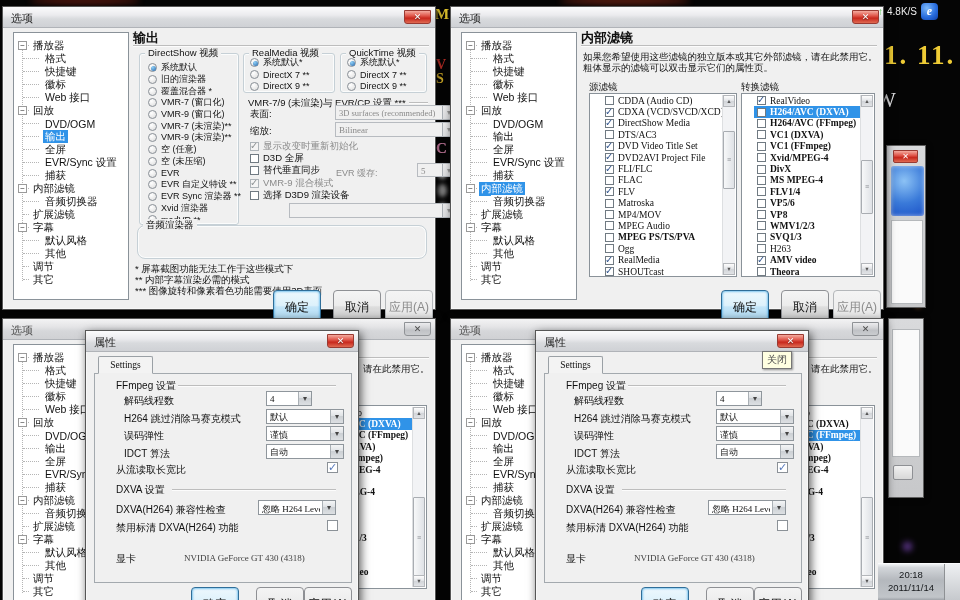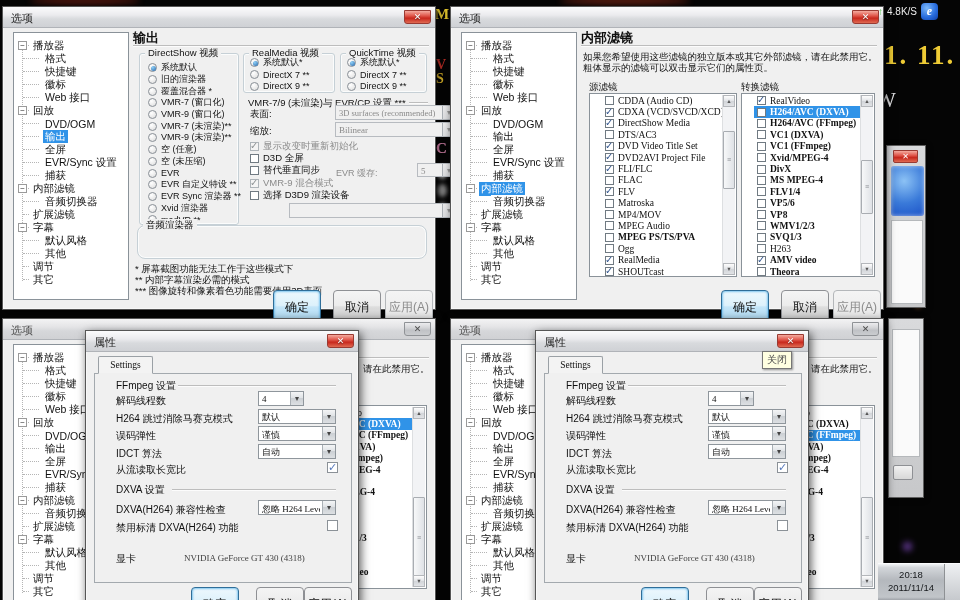--- a/index.html
+++ b/index.html
@@ -104,21 +104,21 @@
   .sthumb{position:absolute;left:0;right:0;background:linear-gradient(90deg,#f7f8f9,#dfe2e6);
     border:1px solid #a9adb2;border-radius:1px;}
   .sthumb::after{content:"≡";position:absolute;left:50%;top:50%;transform:translate(-50%,-55%);
     font-size:7px;color:#8b8f94;}
 
   
   .tab{position:absolute;background:#f3f3f3;border:1px solid #9aa0a5;border-bottom:1px solid #f0f0f0;
     border-radius:2px 2px 0 0;font-size:9.5px;font-family:"Liberation Serif","DejaVu Serif",serif;
     display:flex;align-items:center;justify-content:center;z-index:1;}
   .tabpanel{position:absolute;border:1px solid #a3a9ae;background:#f0f0f0;}
-  .prop-rows{position:absolute;}
+  .prop-rows{position:absolute;margin-left:8px;}
   .prop-row{position:relative;height:17.5px;font-size:10px;}
   .prop-row .plbl{position:absolute;left:0;top:3px;white-space:nowrap;}
   .prop-combo{left:142px;top:0;width:78px;}
   .prop-row.narrow .prop-combo{width:46px;}
   .plabel{position:absolute;font-size:10px;white-space:nowrap;}
   .gpu-val{position:absolute;font-size:9px;color:#3f3f3f;white-space:nowrap;
     font-family:"Liberation Serif","DejaVu Serif",serif;}
 
   .tooltip{position:absolute;background:#ffffe1;border:1px solid #767676;font-size:10px;color:#4c4c4c;
     padding:1px 4px;z-index:7;box-shadow:1px 1px 2px rgba(0,0,0,.4);white-space:nowrap;}

